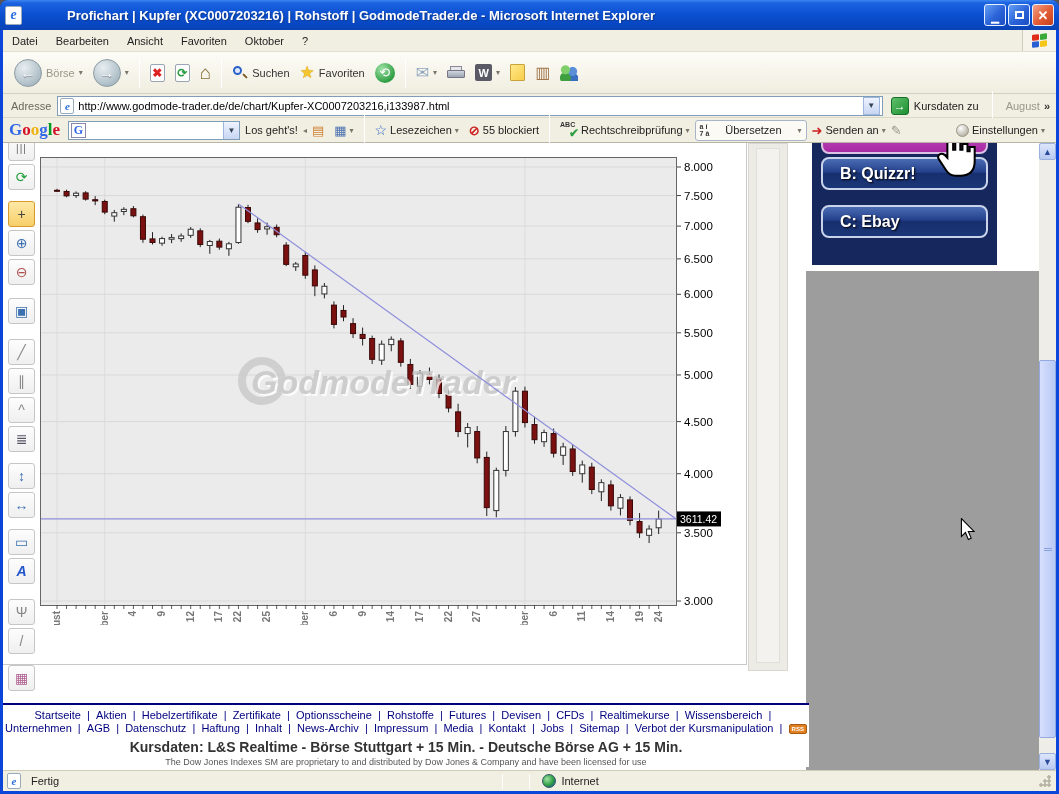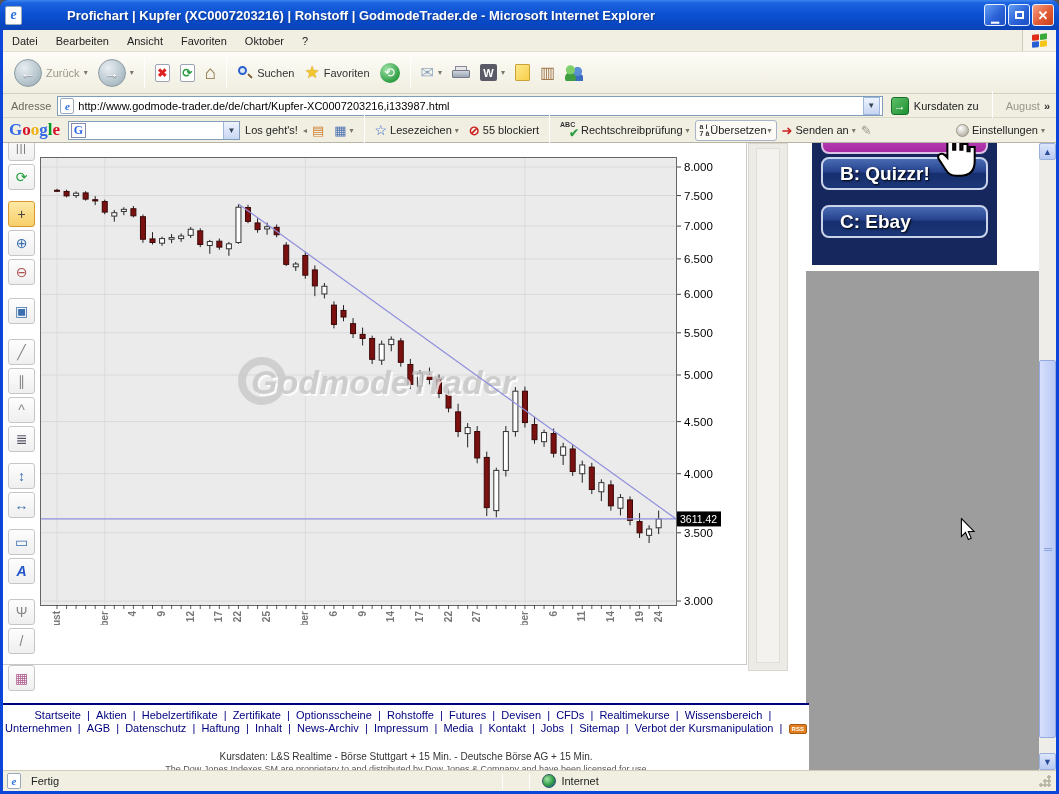--- a/index.html
+++ b/index.html
@@ -85,60 +85,60 @@
     font-family:"Liberation Serif",serif;font-weight:bold;font-size:12px;display:flex;align-items:center;justify-content:center;}
   .gcombo input{flex:1;border:none;outline:none;height:15px;font-size:11px;min-width:0;}
   .gdrop{width:16px;height:17px;background:linear-gradient(#eef3ff,#c8d6f2);border-left:1px solid #9db6dd;
     display:flex;align-items:center;justify-content:center;font-size:8px;color:#345;}
   .gitem{display:flex;align-items:center;gap:3px;padding:2px 5px;white-space:nowrap;}
   .bluestar{color:#2a62c9;font-size:14px;}
   .blocked{color:#cc2222;font-size:13px;font-weight:bold;}
   .abc{position:relative;width:18px;height:14px;flex:none;font-size:7px;font-weight:bold;color:#333;}
   .abc b{position:absolute;left:0;top:-2px;}
   .abc i{position:absolute;right:-1px;bottom:-3px;color:#2f9e44;font-size:12px;font-style:normal;}
-  .trbox{display:flex;align-items:center;gap:1px;border:1px solid #aab4c8;border-radius:3px;background:#fbfaf5;padding:1px 4px;height:21px;}
+  .trbox{display:flex;align-items:center;gap:16px;border:1px solid #aab4c8;border-radius:3px;background:#fbfaf5;padding:1px 4px;height:21px;}
   .trglyph{font-size:7px;line-height:7px;color:#333;font-weight:bold;white-space:pre;}
   .redarrow{color:#cc2222;font-size:13px;}
   .penico{color:#9a968a;font-size:13px;}
   .sphere{width:13px;height:13px;border-radius:50%;flex:none;
     background:radial-gradient(circle at 35% 30%,#fdfdfd,#b9b5a8 75%);border:1px solid #999484;}
   
   .content{position:absolute;left:3px;top:143px;width:1053px;height:627px;background:#fff;overflow:hidden;}
   .chart-frame{position:absolute;left:0;top:0;width:744px;height:522px;border-right:1px solid #c9c9c9;border-bottom:1px solid #c9c9c9;background:#fff;}
   .toolstrip{position:absolute;left:5px;top:-8px;width:30px;}
   .tool{width:27px;height:26px;border:1px solid #c6c6c6;border-radius:3px;background:linear-gradient(#fdfdfd,#efefef);
     display:flex;align-items:center;justify-content:center;font-size:14px;margin-bottom:3px;}
   .tool.active{background:linear-gradient(#ffe9a6,#f7cf6a);border-color:#d89a2a;}
   .innerstrip{position:absolute;left:745px;top:0;width:40px;height:528px;background:#ecebe6;border:1px solid #d9d7cf;}
   .innerstrip i{position:absolute;left:7px;top:4px;width:24px;height:515px;background:#f3f2ee;border:1px solid #e0dfd8;display:block;}
   .grayarea{position:absolute;left:803px;top:128px;width:233px;height:499px;background:#9d9d9d;}
   
   .adbox{position:absolute;left:803px;top:-12px;width:197px;height:140px;background:#fff;padding:6px;}
   .adinner{width:100%;height:100%;background:#15275c;position:relative;}
   .adbtn{position:absolute;left:9px;width:167px;height:33px;border:2px solid #c9d4ea;border-radius:8px;
     background:linear-gradient(180deg,#4a6cb3 0%,#24418c 45%,#172f6e 50%,#1b3677 100%);
-    color:#fff;font-size:19px;font-weight:bold;display:flex;align-items:center;padding-left:17px;
+    color:#fff;font-size:16px;font-weight:bold;display:flex;align-items:center;padding-left:17px;
     text-shadow:1px 1px 2px #000;}
   .adbtn-top{background:linear-gradient(180deg,#d257cd,#a62ba2);border-color:#dcc2e4;}
   
   .vscroll{position:absolute;left:1036px;top:0;width:17px;height:627px;background:#efede8;}
   .sbtn{position:absolute;left:0;width:17px;height:17px;border:1px solid #9ab0dd;border-radius:2px;
     background:linear-gradient(180deg,#dce6fb,#b8c9f2);color:#2a4a9a;font-size:9px;
     display:flex;align-items:center;justify-content:center;}
   .sthumb{position:absolute;left:0;top:217px;width:17px;height:378px;border:1px solid #93a9e0;border-radius:2px;
     background:linear-gradient(90deg,#d6dffc,#b9c9f5);display:flex;align-items:center;justify-content:center;}
   .sthumb i{width:8px;border-top:1px solid #8aa2dd;border-bottom:1px solid #8aa2dd;height:3px;display:block;}
   
   .footer{position:absolute;left:0;top:560px;width:806px;border-top:2px solid #00007f;padding-top:3px;
     font-size:11px;color:#00007f;text-align:center;background:#fff;}
   .navrow{margin:1px 0;white-space:nowrap;}
   .navrow a{color:#00007f;text-decoration:none;text-align:center;}
   .rss{display:inline-block;background:#e08020;color:#fff;font-size:6px;font-weight:bold;border:1px solid #a85a10;
     border-radius:2px;padding:1px 2px;vertical-align:middle;}
-  .srcline{color:#333;font-weight:normal;font-size:10px;margin-top:17px;}
+  .srcline{color:#333;font-weight:bold;font-size:14px;margin-top:5px;}
   .dowline{color:#555;font-size:9px;margin-top:2px;}
   
   .statusbar{position:absolute;left:3px;top:770px;width:1053px;height:21px;background:#f1efe2;
     border-top:1px solid #cfccbc;display:flex;align-items:center;font-size:11px;color:#222;padding:0 4px;}
   .stat-sep{width:1px;height:15px;background:#cfccbc;border-right:1px solid #fff;margin:0 4px;}
   .globe{width:14px;height:14px;border-radius:50%;flex:none;margin-right:5px;
     background:radial-gradient(circle at 35% 35%,#9fe2a5,#2f9e44 55%,#1a5a9a 90%);border:1px solid #356;}
   .grip{margin-left:auto;width:14px;height:14px;flex:none;
     background:radial-gradient(circle at 3px 11px,#b8b4a4 0 1.5px,transparent 2px),
       radial-gradient(circle at 7px 11px,#b8b4a4 0 1.5px,transparent 2px),
@@ -181,21 +181,21 @@
           <i style="background:#3aa93a"></i>
           <i style="background:#2a5fd4"></i>
           <i style="background:#f5c518"></i>
         </span>
     </span>
   </div>
 
   <div class="ietb">
     <span class="tbtn">
       <span class="circ">←</span>
-      <span class="dim">Zurück</span>
+      <span class="dim">Börse</span>
       <span class="ddv">▾</span>
     </span>
     <span class="tbtn">
       <span class="circ">→</span>
       <span class="ddv">▾</span>
     </span>
     <span class="sep"></span>
     <span class="tbtn">
         <span class="page16" style="color:#d22">✖</span>
       </span>

